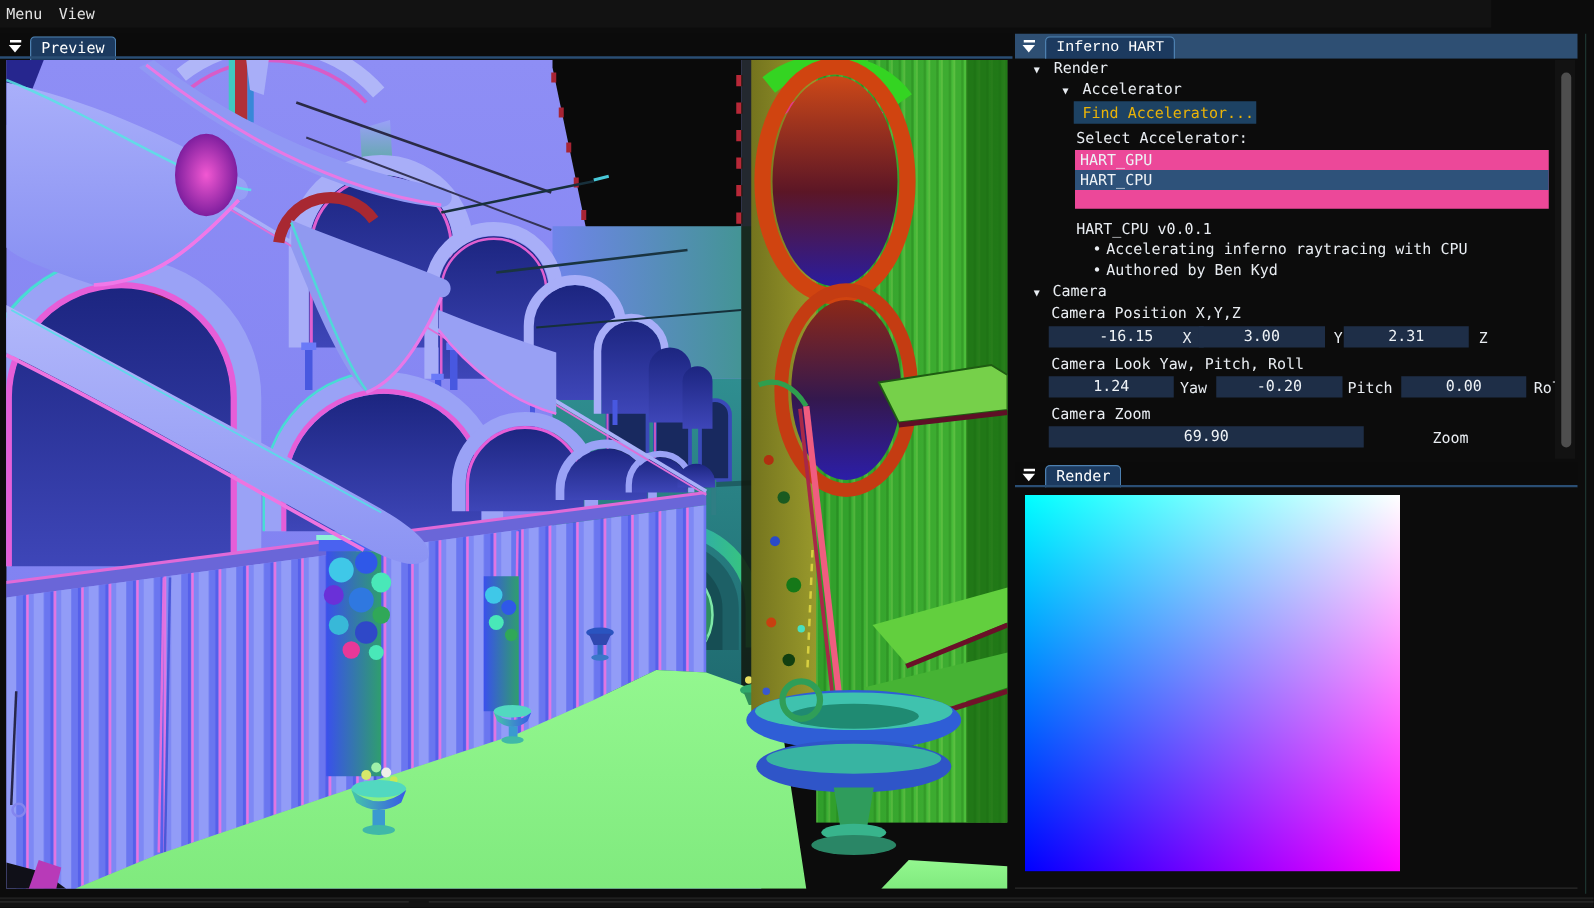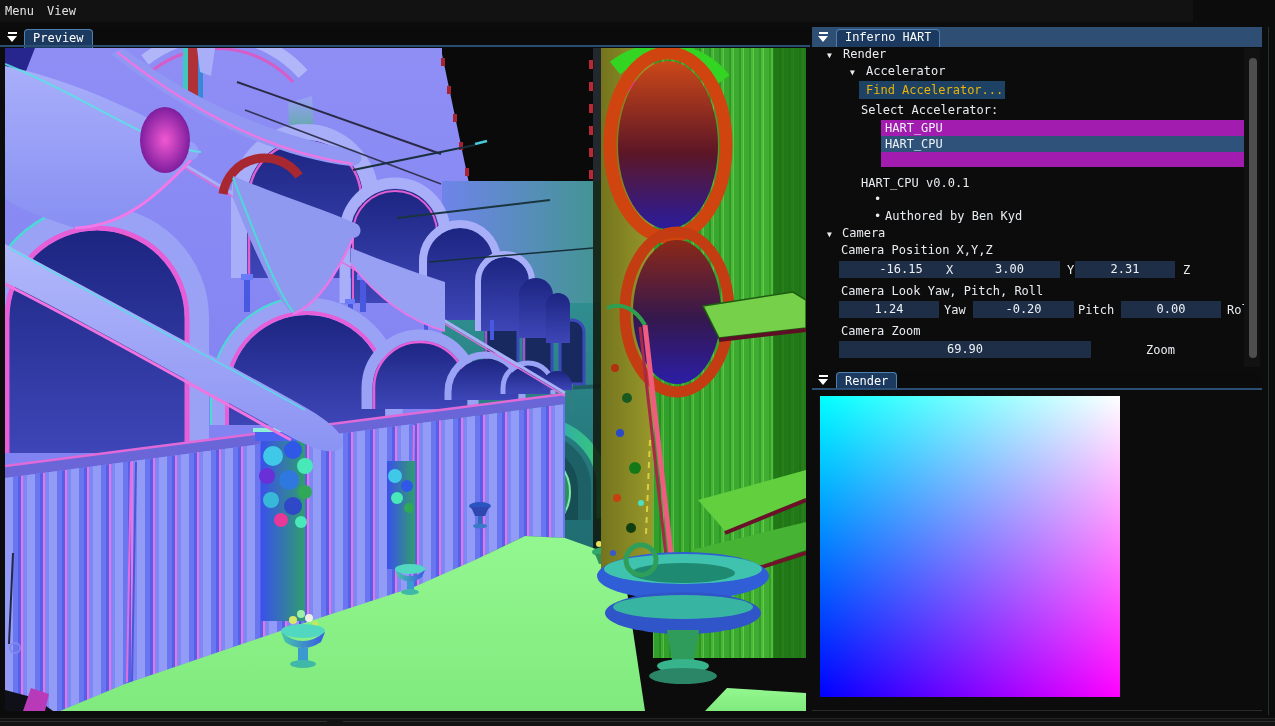--- a/index.html
+++ b/index.html
@@ -22,21 +22,21 @@
   .collapse-icon { position:absolute; width:11px; height:11px; top:5px; }
   .collapse-icon .bar { position:absolute; left:1px; top:0; width:9px; height:2px; background:#fff; }
   .collapse-icon .tri { position:absolute; left:0; top:4px; width:0; height:0;
       border-left:5.5px solid transparent; border-right:5.5px solid transparent; border-top:6px solid #fff; }
 
   
   .t  { position:absolute; font-size:12px; color:#e9edf2; white-space:pre; }
   .arrow { position:absolute; font-size:8px; color:#e9edf2; }
   .btn { position:absolute; background:#1d4263; color:#eab308; font-size:12px;
          line-height:18px; padding-left:7px; }
-  .listbox { position:absolute; background:#a21caf;margin-left:21px; }
+  .listbox { position:absolute; background:#ec4899; }
   .listrow { height:16px; font-size:12px; color:#eef2f6; line-height:16px; padding-left:4px; }
   .listrow.sel { background:#2e527a; }
   .vbox { position:absolute; height:17px; background:#1e2e47; color:#eef2f6;
           font-size:12px; line-height:17px; text-align:center; }
   .flabel { position:absolute; font-size:12px; color:#e9edf2; overflow:hidden; white-space:pre; }
   .bullet { position:absolute; font-size:12px; color:#e9edf2; }
 
   
   #sb-track { left:1244px; top:48px; width:16px; height:319px; background:#121212; }
   #sb-thumb { position:absolute; left:5px; top:10px; width:8px; height:300px; background:#4e4e4e; border-radius:4px; }
@@ -443,20 +443,21 @@
 
     <span class="t" style="left:49px;top:56px">Select Accelerator:</span>
 
     <div class="listbox" style="left:48px;top:73px;width:379px;height:47px">
       <div class="listrow">HART_GPU</div>
       <div class="listrow sel">HART_CPU</div>
     </div>
 
     <span class="t" style="left:49px;top:129px">HART_CPU v0.0.1</span>
     <span class="bullet" style="left:62px;top:145px">•</span>
+    <span class="t" style="left:73px;top:145px">Accelerating inferno raytracing with CPU</span>
     <span class="bullet" style="left:62px;top:162px">•</span>
     <span class="t" style="left:73px;top:162px">Authored by Ben Kyd</span>
 
     <span class="arrow" style="left:15px;top:183px">▼</span>
     <span class="t" style="left:30px;top:179px">Camera</span>
 
     <span class="t" style="left:29px;top:196px">Camera Position X,Y,Z</span>
     <div class="vbox" style="left:27px;top:214px;width:124px">-16.15</div>
     <span class="flabel" style="left:134px;top:216px">X</span>
     <div class="vbox" style="left:147px;top:214px;width:101px">3.00</div>

